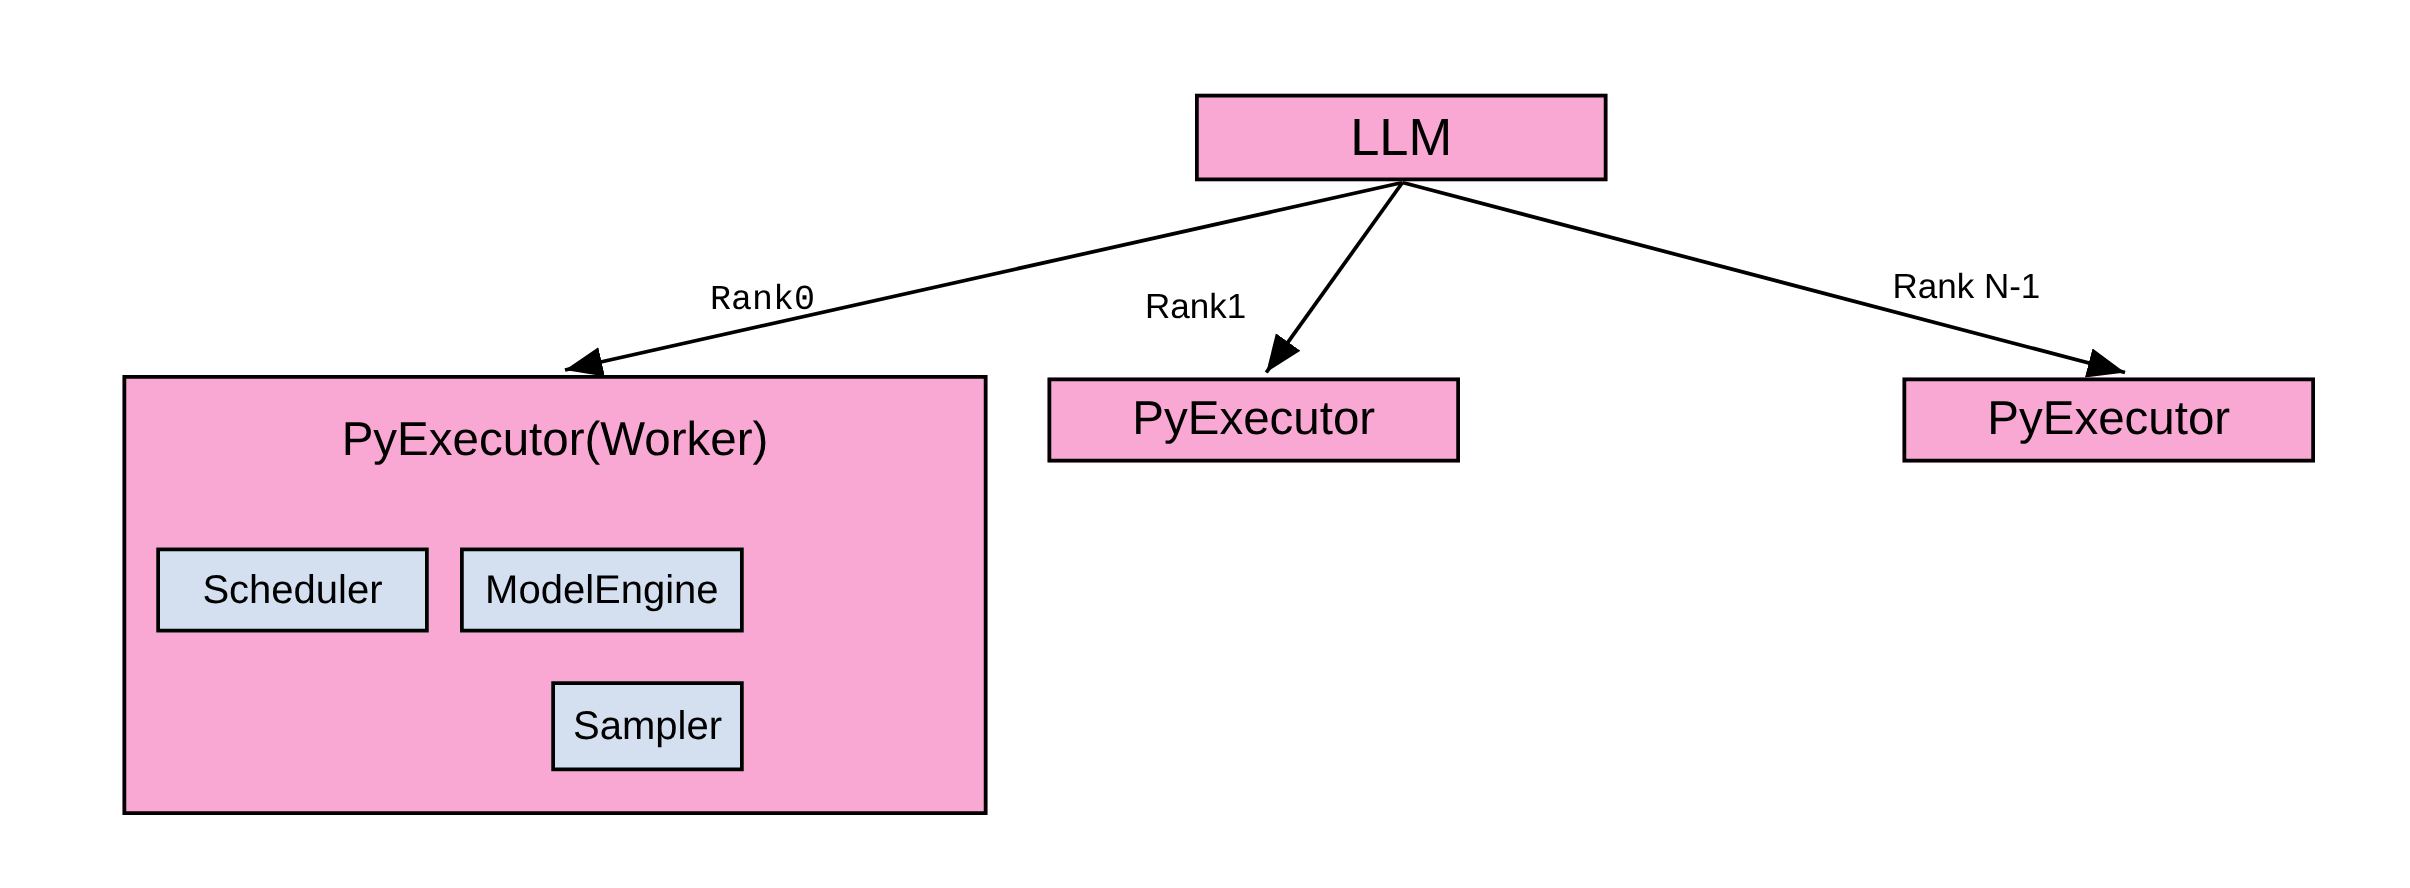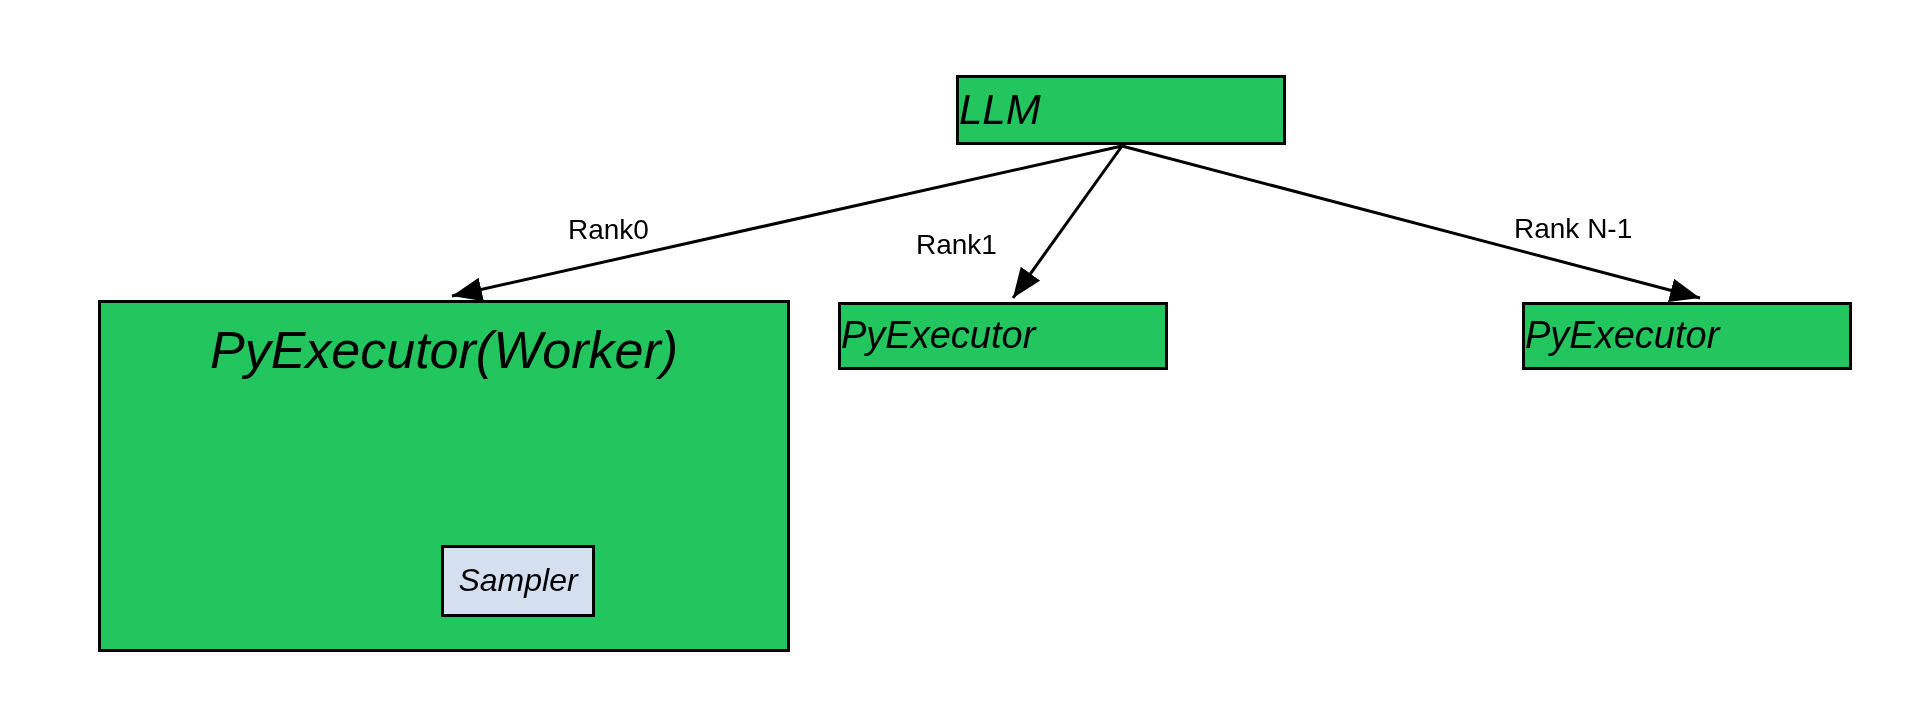--- a/index.html
+++ b/index.html
@@ -21,28 +21,28 @@
     position: absolute;
     left: 0;
     top: 0;
     width: 1928px;
     height: 710px;
     pointer-events: none;
   }
   .node {
     position: absolute;
     box-sizing: border-box;
-    background: #22c55e;
+    background: #f9a8d4;
     border: 3px solid #000000;
     color: #000000;
     display: flex;
     align-items: center;
+    justify-content: center;
     text-align: center;
     line-height: 1.05;
-    font-style: italic;
   }
   .node-label {
     display: block;
     white-space: nowrap;
   }
 
   
   #node-llm {
     left: 956px;
     top: 75px;
@@ -55,24 +55,24 @@
   #node-worker {
     left: 98px;
     top: 300px;
     width: 692px;
     height: 352px;
     display: block;
   }
   #node-worker > .worker-title {
     position: absolute;
     left: 0;
-    top: 20px;
+    top: 30px;
     width: 100%;
     text-align: center;
-    font-size: 52px;
+    font-size: 38px;
     white-space: nowrap;
   }
   .subnode {
     position: absolute;
     box-sizing: border-box;
     background: #d4dff0;
     border: 3px solid #000000;
     color: #000000;
     display: flex;
     align-items: center;
@@ -105,21 +105,21 @@
     font-size: 38px;
   }
 
   .edge-label {
     position: absolute;
     font-size: 28px;
     color: #000000;
     white-space: nowrap;
     background: transparent;
   }
-  #label-rank0 { left: 568px;  top: 214px; }
+  #label-rank0 { left: 568px;  top: 225px; font-family: Liberation Mono, monospace; }
   #label-rank1 { left: 916px;  top: 229px; }
   #label-rankn { left: 1482px; top: 213px; margin-left: 32px; }
 </style>
 </head>
 <body>
 
 <div id="canvas">
 
   <svg id="edges" viewBox="0 0 1928 710" width="1928" height="710" xmlns="http://www.w3.org/2000/svg">
     <defs>
@@ -139,21 +139,27 @@
     <span class="node-label">LLM</span>
   </div>
 
   <div class="edge-label" id="label-rank0">Rank0</div>
   <div class="edge-label" id="label-rank1">Rank1</div>
   <div class="edge-label" id="label-rankn">Rank N-1</div>
 
   <div class="node" id="node-worker">
     <span class="worker-title">PyExecutor(Worker)</span>
 
+    <div class="subnode" id="sub-scheduler">
+      <span class="node-label">Scheduler</span>
+    </div>
 
+    <div class="subnode" id="sub-modelengine">
+      <span class="node-label">ModelEngine</span>
+    </div>
 
 
     <div class="subnode" id="sub-sampler">
       <span class="node-label">Sampler</span>
     </div>
   </div>
 
   <div class="node" id="node-exec1">
     <span class="node-label">PyExecutor</span>
   </div>

